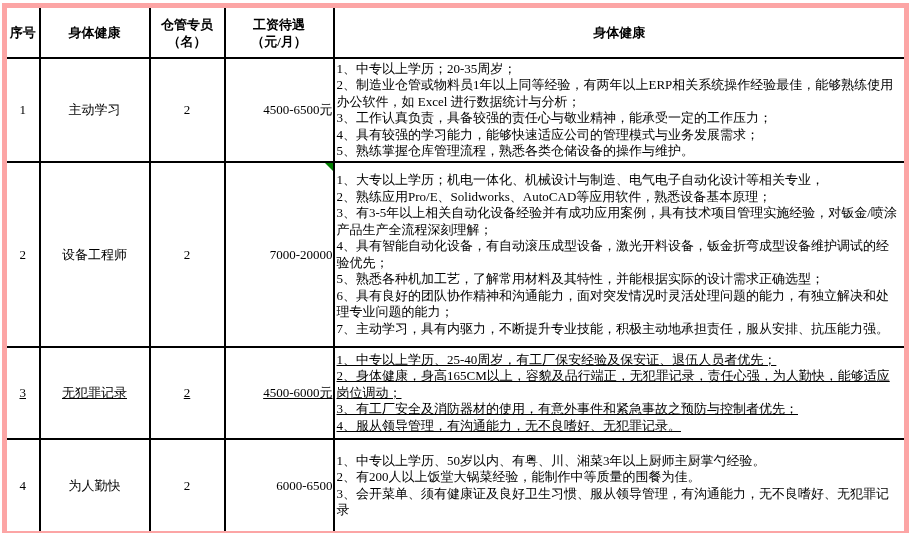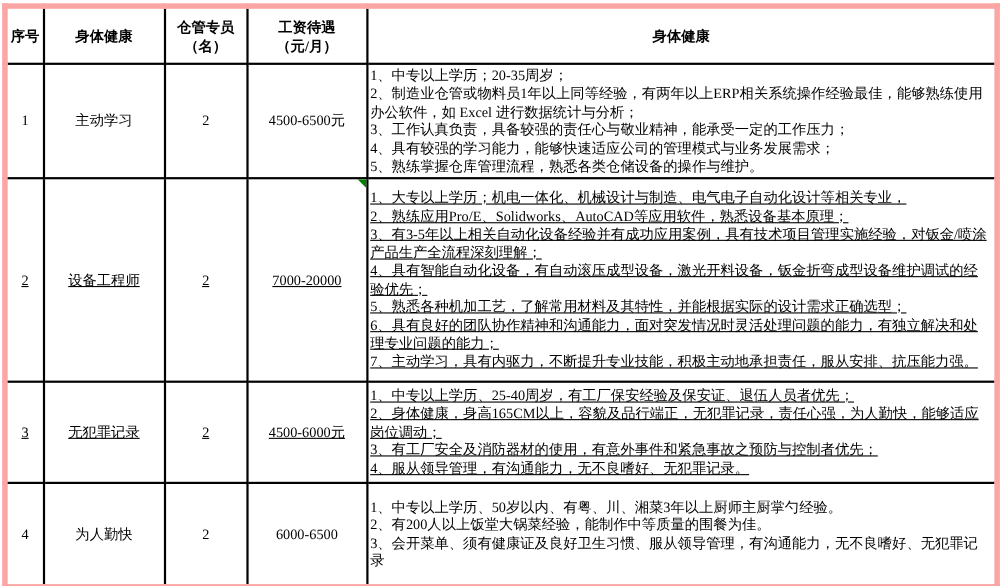--- a/index.html
+++ b/index.html
@@ -51,25 +51,25 @@
     font-weight: normal;
   }
   tbody td.req {
     text-align: left;
     white-space: pre-wrap;
     word-break: break-all;
     line-height: 16.5px;
     padding: 1px 3px 1px 2px;
   }
   tr.r1 td { height: 100px; }
-  tr.r2 td { height: 181px; text-decoration: underline; }
+  tr.r2 td { height: 181px; }
   tr.r3 td { height: 88px; text-decoration: underline; }
   tr.r4 td { height: 89px; }
 
-  td.sal { position: relative; }
+  td.sal { position: relative; text-align: right; }
   .flag {
     position: absolute;
     top: 0;
     right: 0;
     width: 0;
     height: 0;
     border-top: 8px solid #008000;
     border-left: 8px solid transparent;
   }
 </style>

